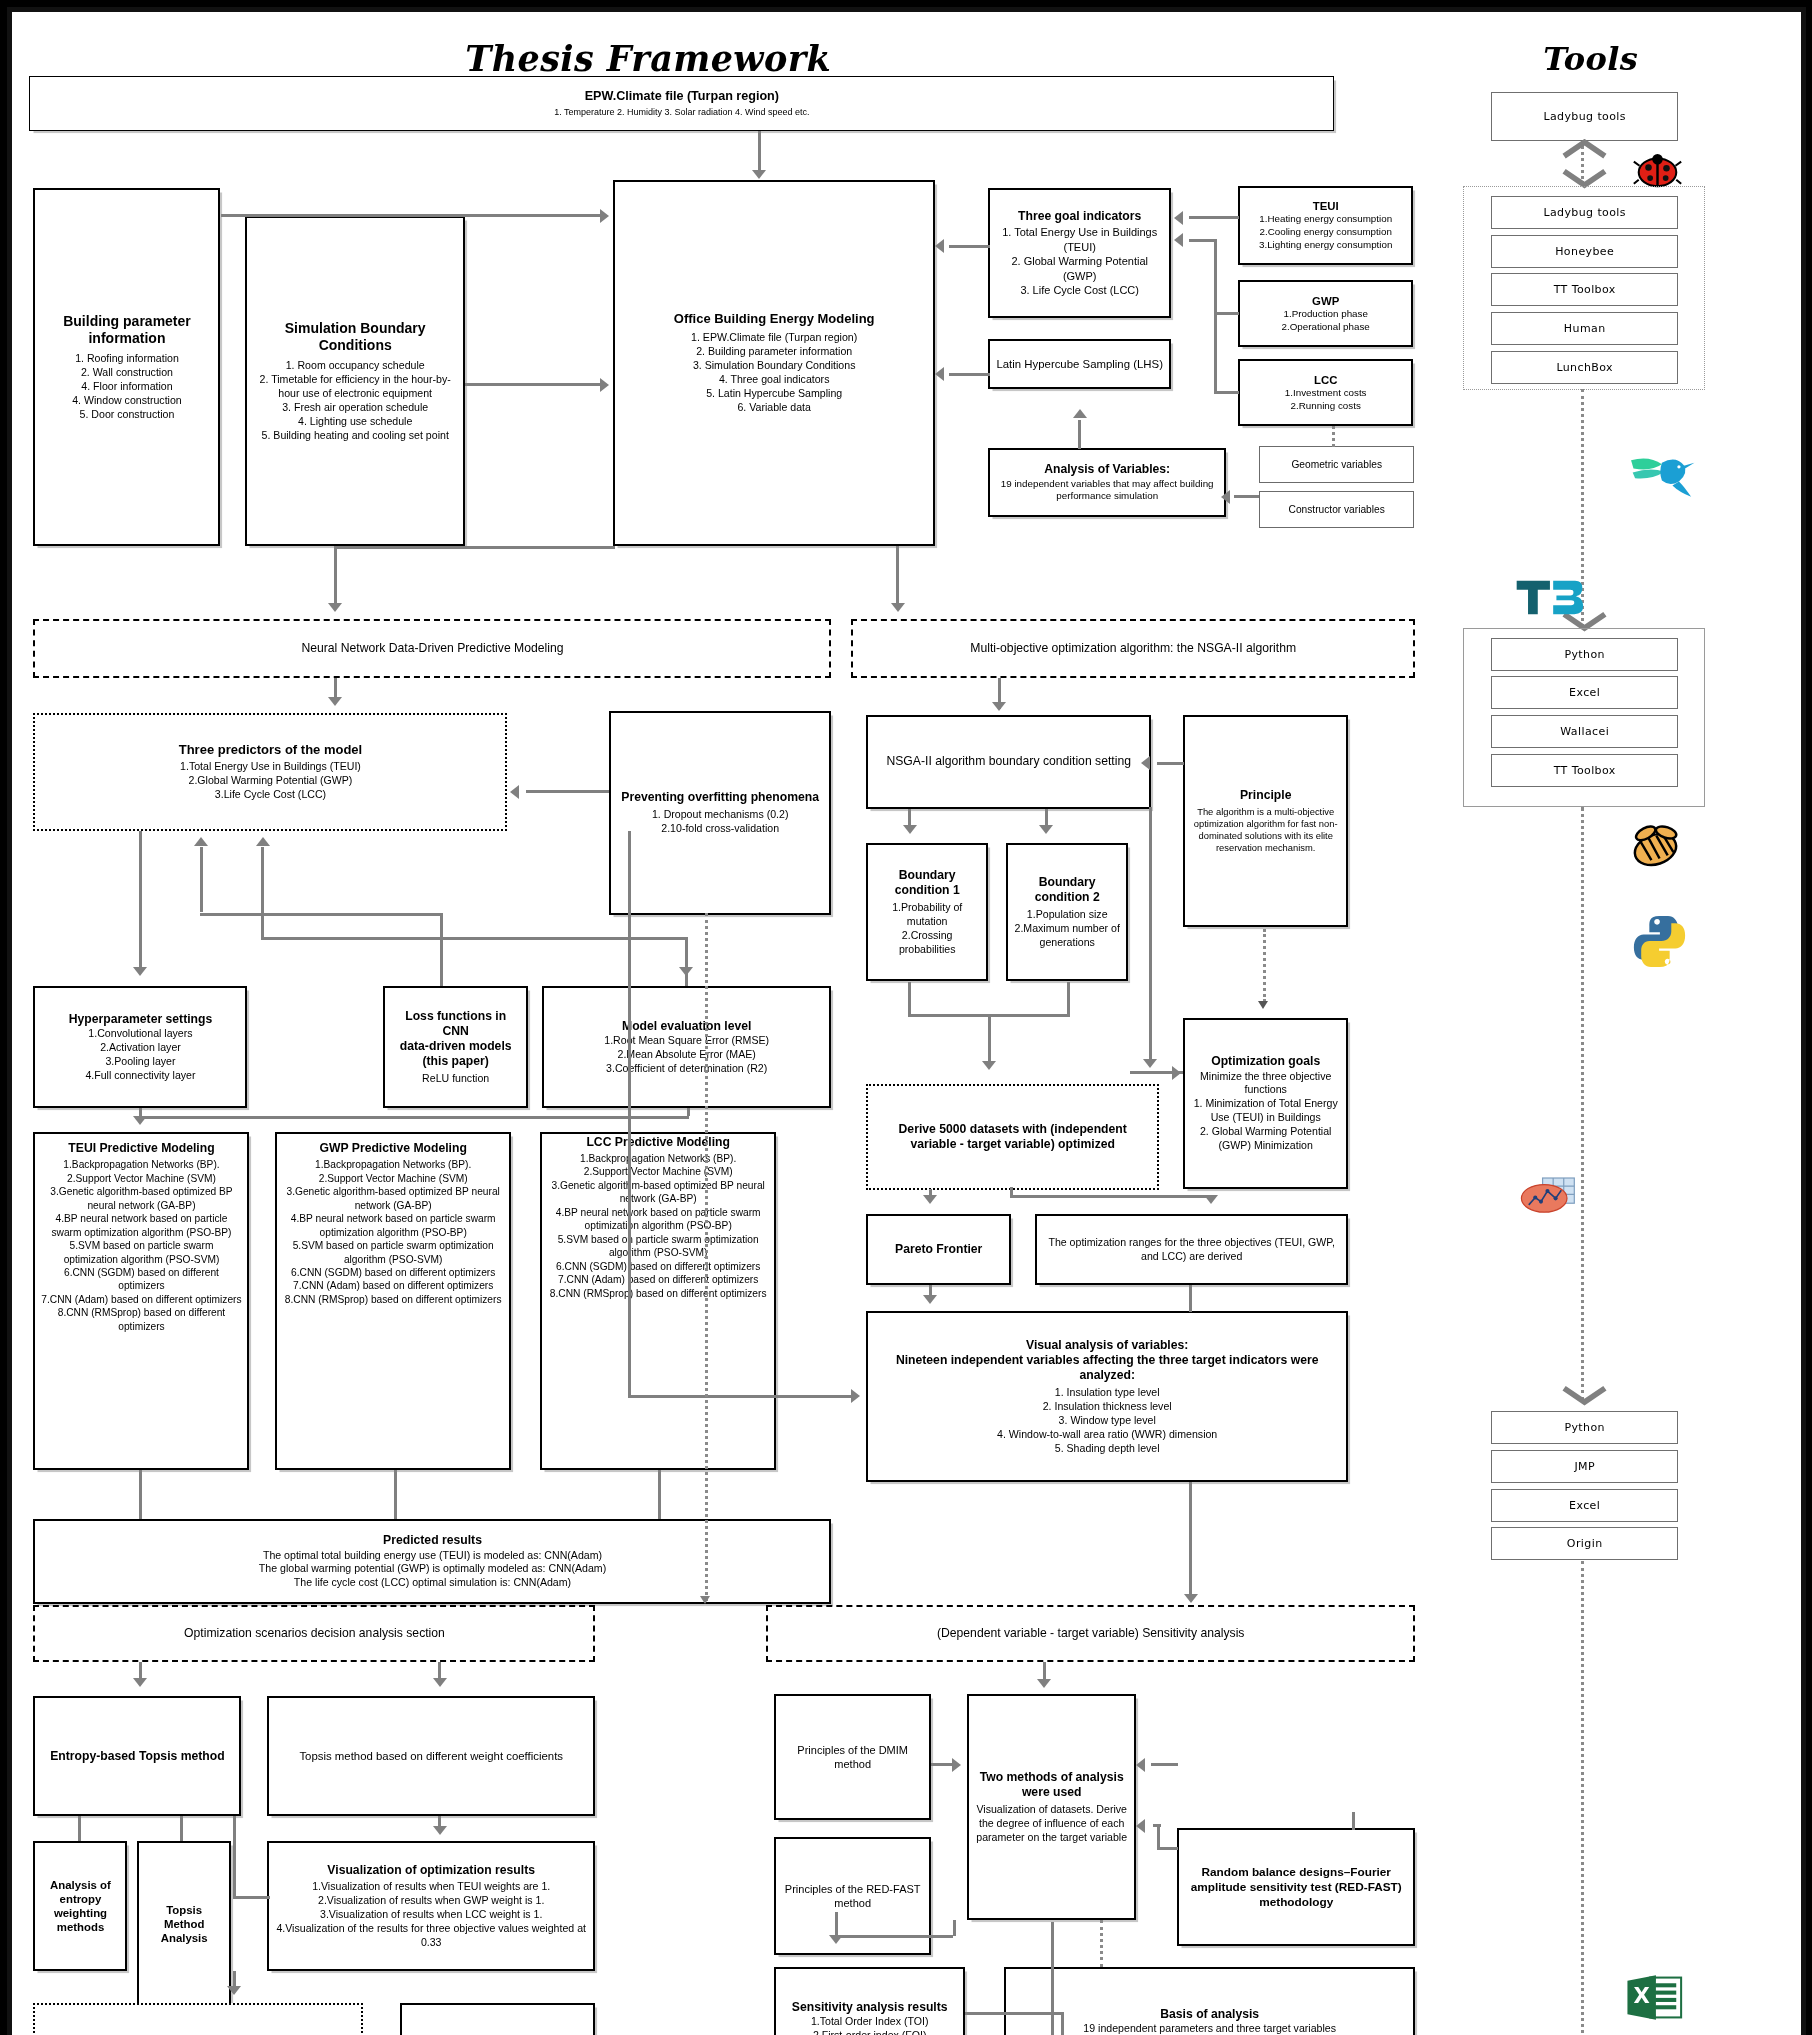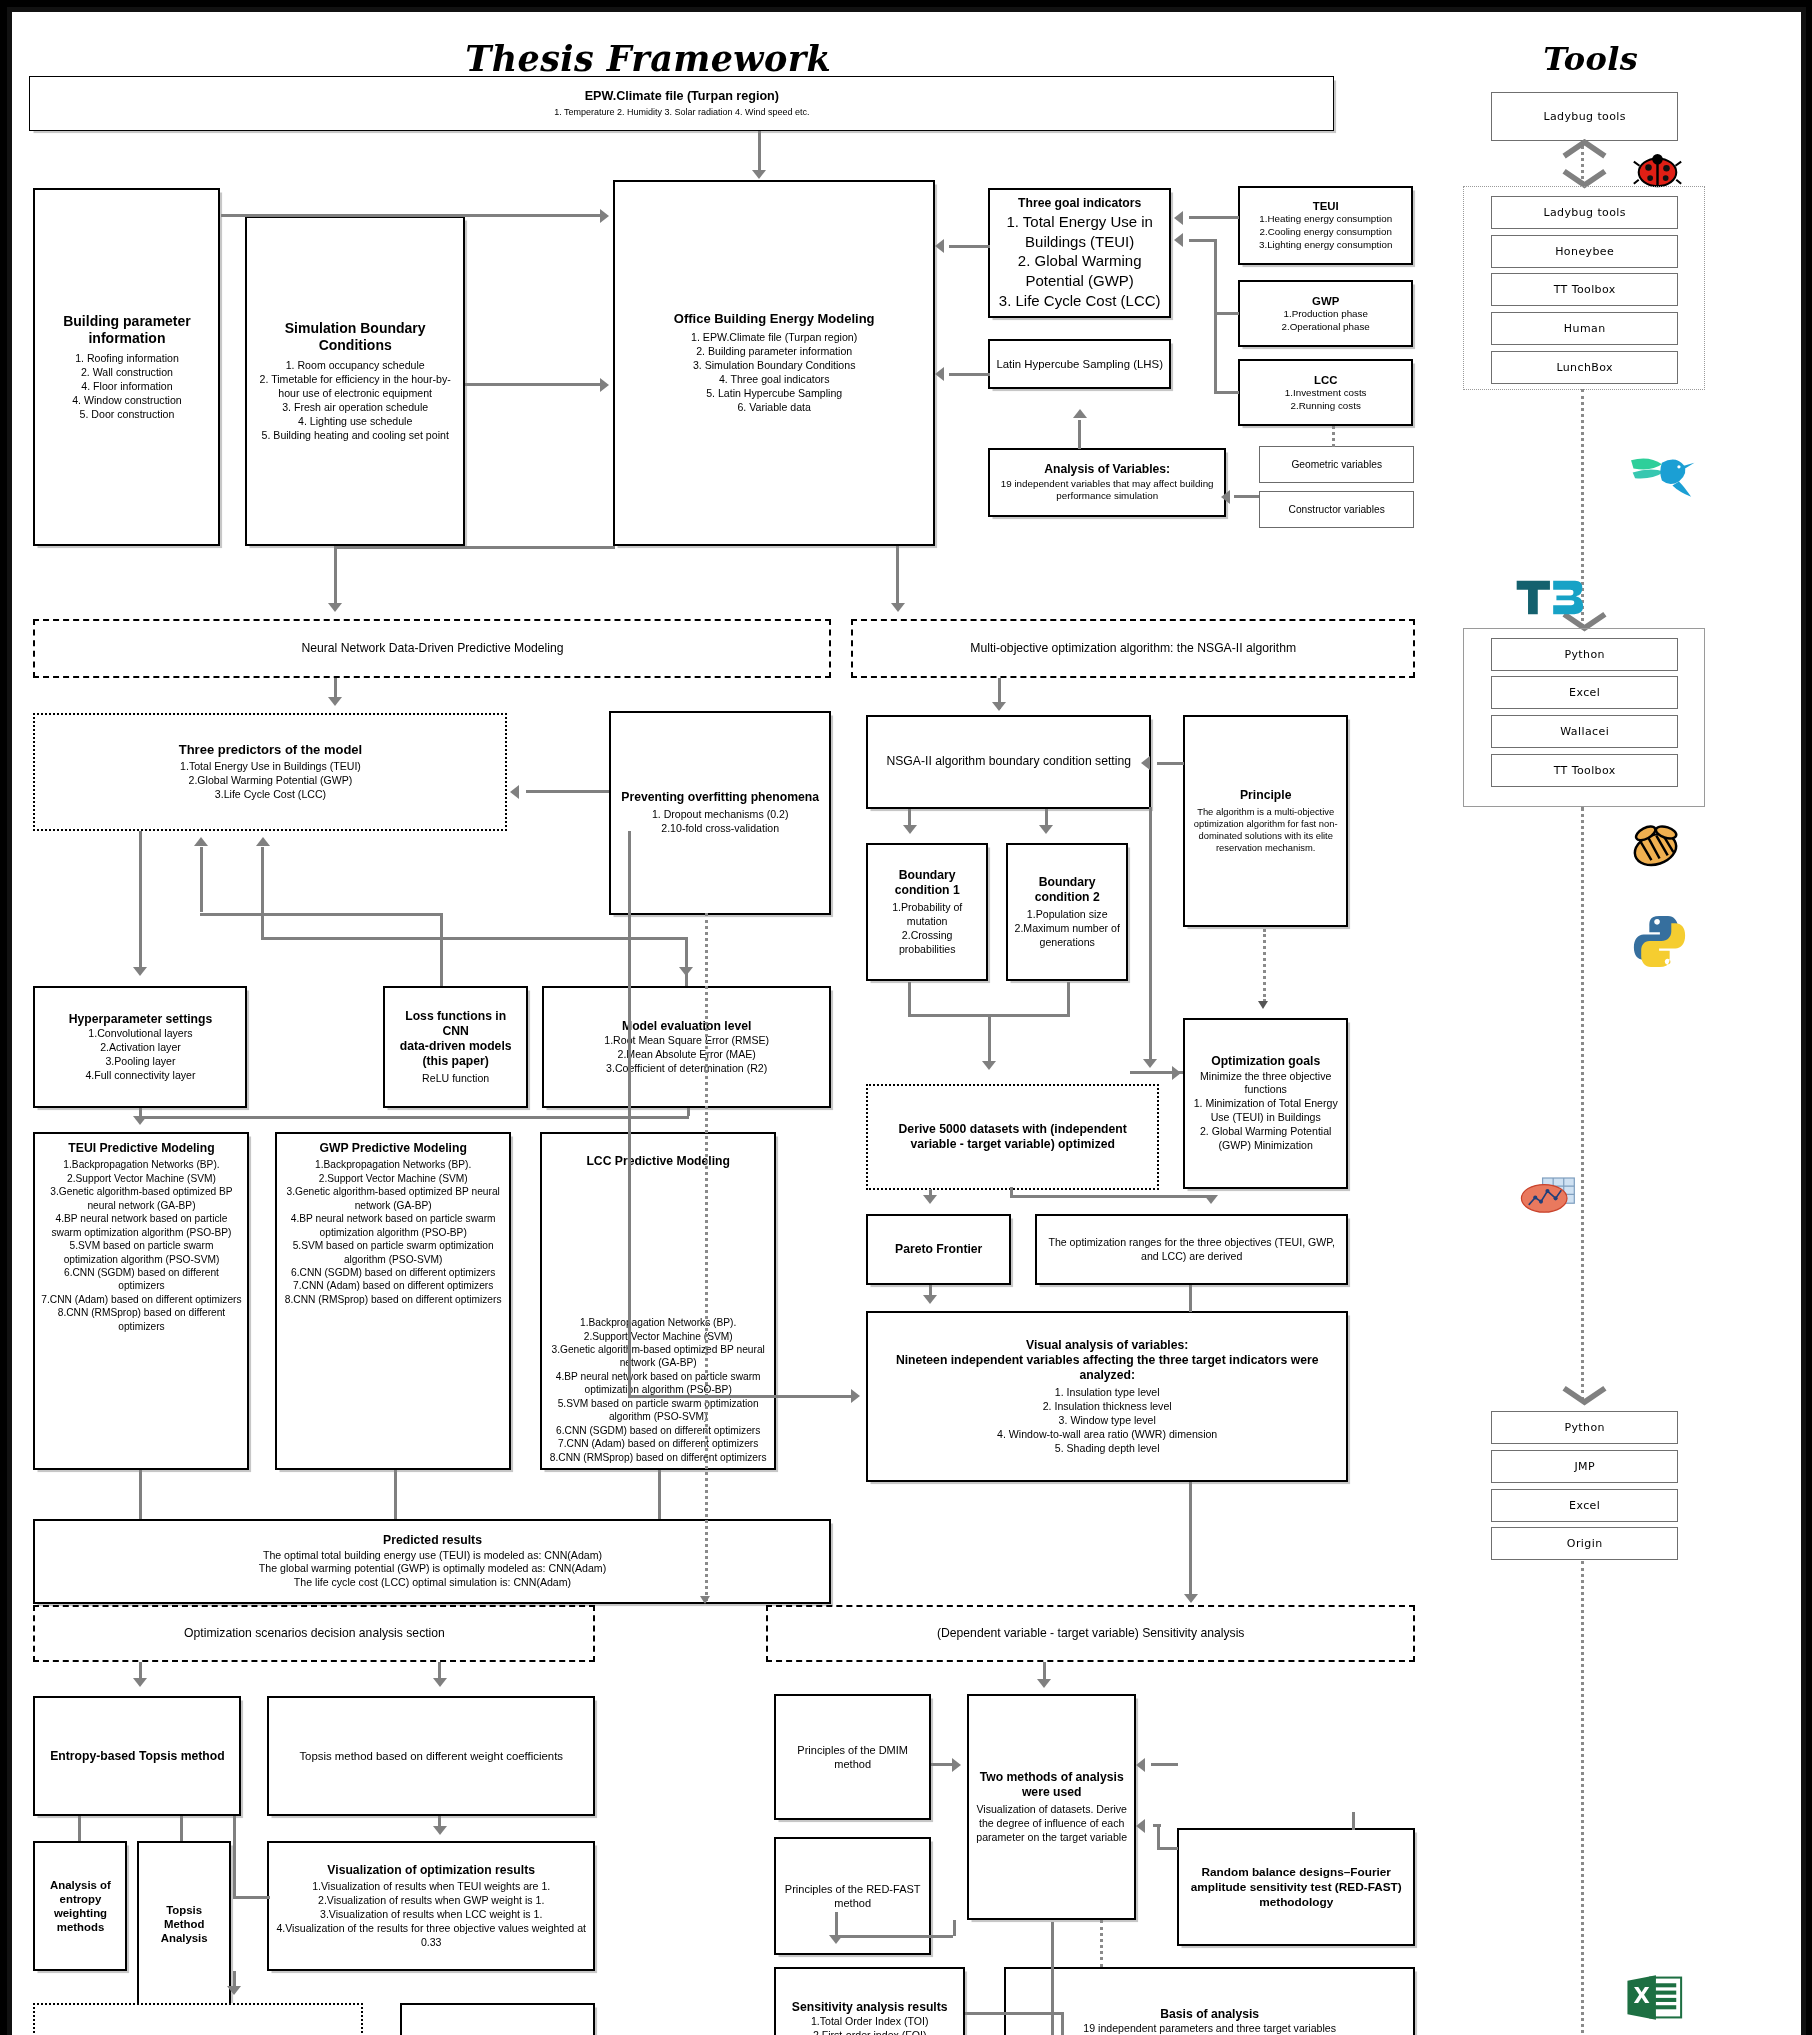--- a/index.html
+++ b/index.html
@@ -128,21 +128,21 @@
   </div>
 
   <div class="ln h" style="left:204px; top:197px; width:383px;"></div>
   <div class="arrow right" style="left:583px; top:192px;"></div>
 
   <div class="ln h" style="left:448px; top:366px; width:138px;"></div>
   <div class="arrow right" style="left:583px; top:361px;"></div>
 
   <div class="box" style="left:971px; top:171px; width:183px; height:130px;">
     <div class="bt" style="font-size:12.2px;">Three goal indicators</div>
-    <ol class="nums" style="font-size:15px; margin-top:1px;">
+    <ol class="nums" style="font-size:11px; margin-top:1px;">
       <li>1.  Total Energy Use in Buildings (TEUI)</li>
       <li>2.  Global Warming Potential (GWP)</li>
       <li>3.  Life Cycle Cost (LCC)</li>
     </ol>
   </div>
   <div class="ln h" style="left:932px; top:228px; width:41px;"></div>
   <div class="arrow left" style="left:918px; top:222px;"></div>
 
   <div class="box" style="left:1221px; top:169px; width:175px; height:79px;">
     <div class="bt" style="font-size:11.4px;">TEUI</div>
@@ -288,21 +288,21 @@
       <li>1.Backpropagation Networks (BP).</li>
       <li>2.Support Vector Machine (SVM)</li>
       <li>3.Genetic algorithm-based optimized BP neural network (GA-BP)</li>
       <li>4.BP neural network based on particle swarm optimization algorithm (PSO-BP)</li>
       <li>5.SVM based on particle swarm optimization algorithm (PSO-SVM)</li>
       <li>6.CNN (SGDM) based on different optimizers</li>
       <li>7.CNN (Adam) based on different optimizers</li>
       <li>8.CNN (RMSprop) based on different optimizers</li>
     </ol>
   </div>
-  <div class="box" style="left:523px; top:1115px; width:236px; height:338px; justify-content:space-between; padding-top:20px;">
+  <div class="box" style="left:523px; top:1115px; width:236px; height:338px; justify-content:flex-start; padding-top:1px;">
     <div class="bt" style="font-size:12.2px;">LCC Predictive Modeling</div>
     <ol class="nums" style="font-size:10.2px; margin-top:1.6px;">
       <li>1.Backpropagation Networks (BP).</li>
       <li>2.Support Vector Machine (SVM)</li>
       <li>3.Genetic algorithm-based optimized BP neural network (GA-BP)</li>
       <li>4.BP neural network based on particle swarm optimization algorithm (PSO-BP)</li>
       <li>5.SVM based on particle swarm optimization algorithm (PSO-SVM)</li>
       <li>6.CNN (SGDM) based on different optimizers</li>
       <li>7.CNN (Adam) based on different optimizers</li>
       <li>8.CNN (RMSprop) based on different optimizers</li>

